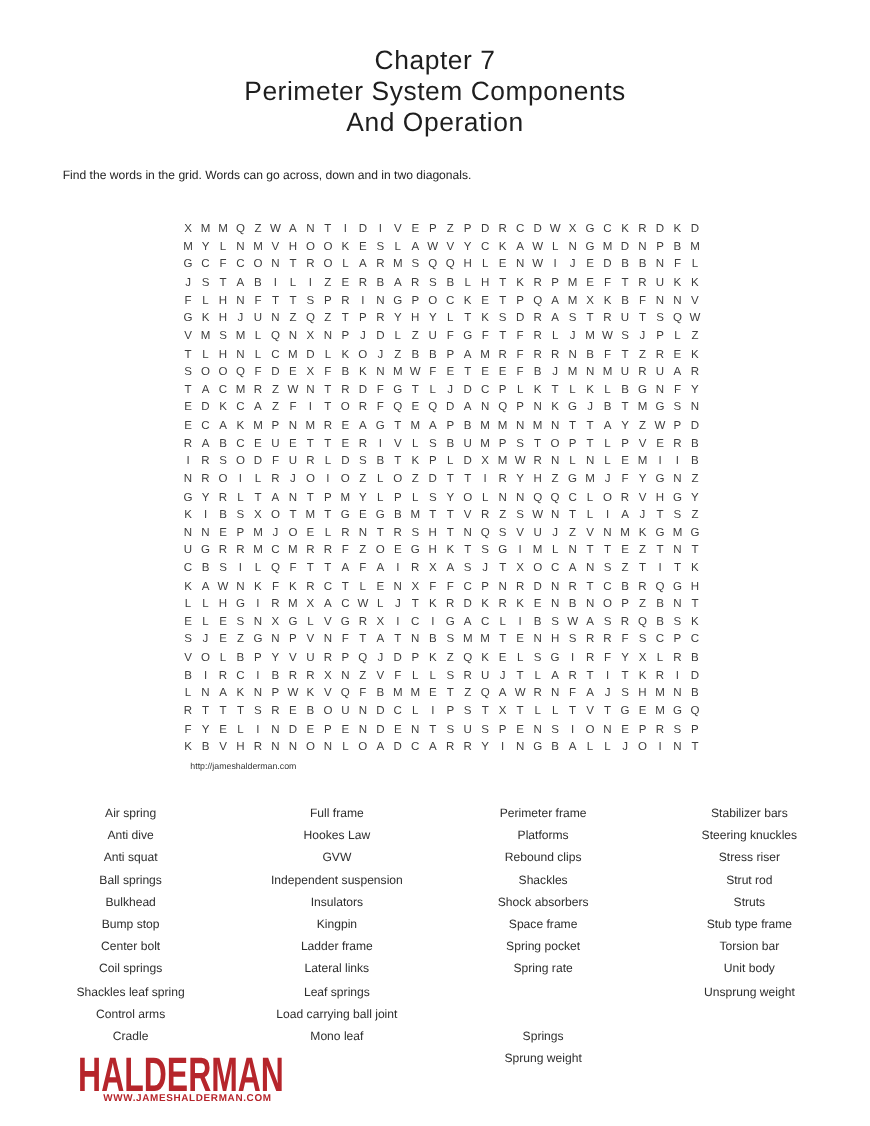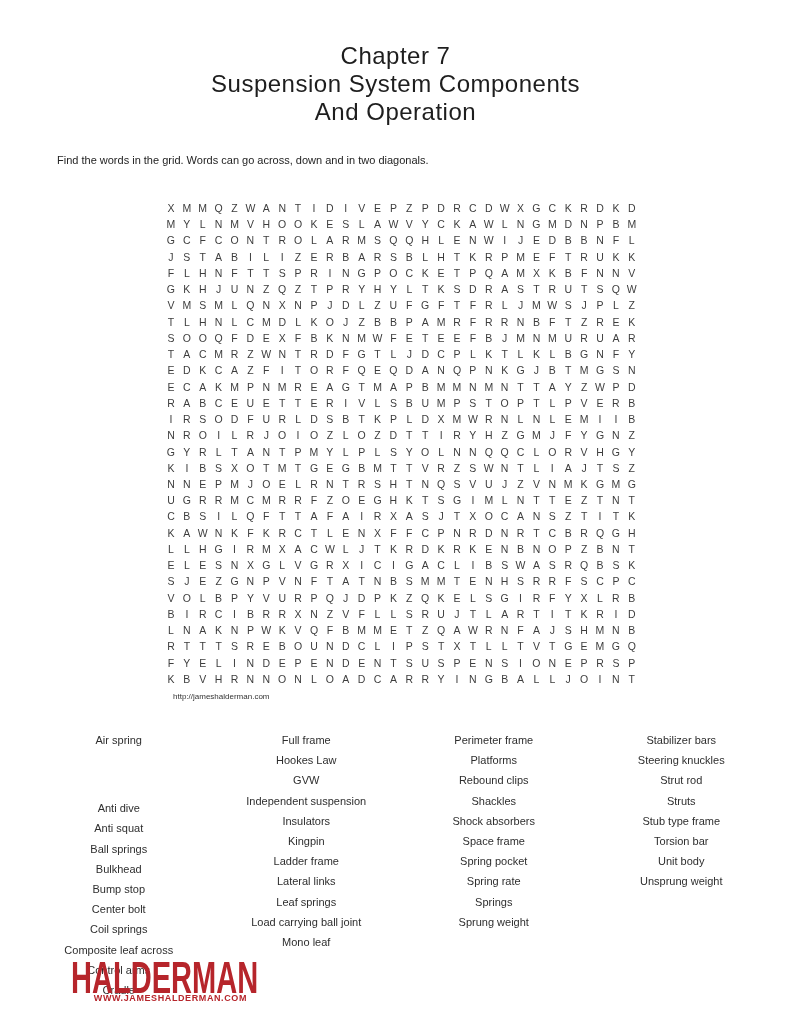--- a/index.html
+++ b/index.html
@@ -44,21 +44,21 @@
     color:var(--logo-red,#b6252b);white-space:nowrap;
   }
 </style>
 </head>
 <body style="--logo-red: #b6252b;">
 
 <div class="page">
 
   <div class="title">
     <div>Chapter 7</div>
-    <div>Suspension System Components</div>
+    <div>Perimeter System Components</div>
     <div>And Operation</div>
   </div>
 
   <div class="instructions">Find the words in the grid. Words can go across, down and in two diagonals.</div>
 
   <div class="grid" id="grid">
       <div class="grid-row">
         <span class="grid-cell" style="color: rgb(61, 61, 61);">X</span>
         <span class="grid-cell" style="color: rgb(61, 61, 61);">M</span>
         <span class="grid-cell" style="color: rgb(61, 61, 61);">M</span>
@@ -1018,28 +1018,28 @@
         <span class="grid-cell" style="color: rgb(61, 61, 61);">N</span>
         <span class="grid-cell" style="color: rgb(61, 61, 61);">T</span>
       </div>
     </div>
 
   <div class="site-url">http://jameshalderman.com</div>
 
   <div class="words" id="words">
       <div class="word-col">
         <div class="word-item" style="color: rgb(46, 46, 46);">Air spring</div>
-        <div class="word-item" style="color: rgb(46, 46, 46); margin-top: 48px;">Anti dive</div>
+        <div class="word-item" style="color: rgb(46, 46, 46);">Anti dive</div>
         <div class="word-item" style="color: rgb(46, 46, 46);">Anti squat</div>
         <div class="word-item" style="color: rgb(46, 46, 46);">Ball springs</div>
         <div class="word-item" style="color: rgb(46, 46, 46);">Bulkhead</div>
         <div class="word-item" style="color: rgb(46, 46, 46);">Bump stop</div>
         <div class="word-item" style="color: rgb(46, 46, 46);">Center bolt</div>
         <div class="word-item" style="color: rgb(46, 46, 46);">Coil springs</div>
-        <div class="word-item" style="color: rgb(46, 46, 46);">Composite leaf across</div>
+        <div class="word-item" style="color: rgb(46, 46, 46);">Shackles leaf spring</div>
         <div class="word-item" style="color: rgb(46, 46, 46);">Control arms</div>
         <div class="word-item" style="color: rgb(46, 46, 46);">Cradle</div>
       </div>
       <div class="word-col">
         <div class="word-item" style="color: rgb(46, 46, 46);">Full frame</div>
         <div class="word-item" style="color: rgb(46, 46, 46);">Hookes Law</div>
         <div class="word-item" style="color: rgb(46, 46, 46);">GVW</div>
         <div class="word-item" style="color: rgb(46, 46, 46);">Independent suspension</div>
         <div class="word-item" style="color: rgb(46, 46, 46);">Insulators</div>
         <div class="word-item" style="color: rgb(46, 46, 46);">Kingpin</div>
@@ -1051,26 +1051,27 @@
       </div>
       <div class="word-col">
         <div class="word-item" style="color: rgb(46, 46, 46);">Perimeter frame</div>
         <div class="word-item" style="color: rgb(46, 46, 46);">Platforms</div>
         <div class="word-item" style="color: rgb(46, 46, 46);">Rebound clips</div>
         <div class="word-item" style="color: rgb(46, 46, 46);">Shackles</div>
         <div class="word-item" style="color: rgb(46, 46, 46);">Shock absorbers</div>
         <div class="word-item" style="color: rgb(46, 46, 46);">Space frame</div>
         <div class="word-item" style="color: rgb(46, 46, 46);">Spring pocket</div>
         <div class="word-item" style="color: rgb(46, 46, 46);">Spring rate</div>
-        <div class="word-item" style="color: rgb(46, 46, 46);">Springs</div>
+        <div class="word-item" style="color: rgb(46, 46, 46); margin-top: 40px;">Springs</div>
         <div class="word-item" style="color: rgb(46, 46, 46);">Sprung weight</div>
       </div>
       <div class="word-col">
         <div class="word-item" style="color: rgb(46, 46, 46);">Stabilizer bars</div>
         <div class="word-item" style="color: rgb(46, 46, 46);">Steering knuckles</div>
+        <div class="word-item" style="color: rgb(46, 46, 46);">Stress riser</div>
         <div class="word-item" style="color: rgb(46, 46, 46);">Strut rod</div>
         <div class="word-item" style="color: rgb(46, 46, 46);">Struts</div>
         <div class="word-item" style="color: rgb(46, 46, 46);">Stub type frame</div>
         <div class="word-item" style="color: rgb(46, 46, 46);">Torsion bar</div>
         <div class="word-item" style="color: rgb(46, 46, 46);">Unit body</div>
         <div class="word-item" style="color: rgb(46, 46, 46);">Unsprung weight</div>
       </div>
     </div>
 
   <div class="logo">

